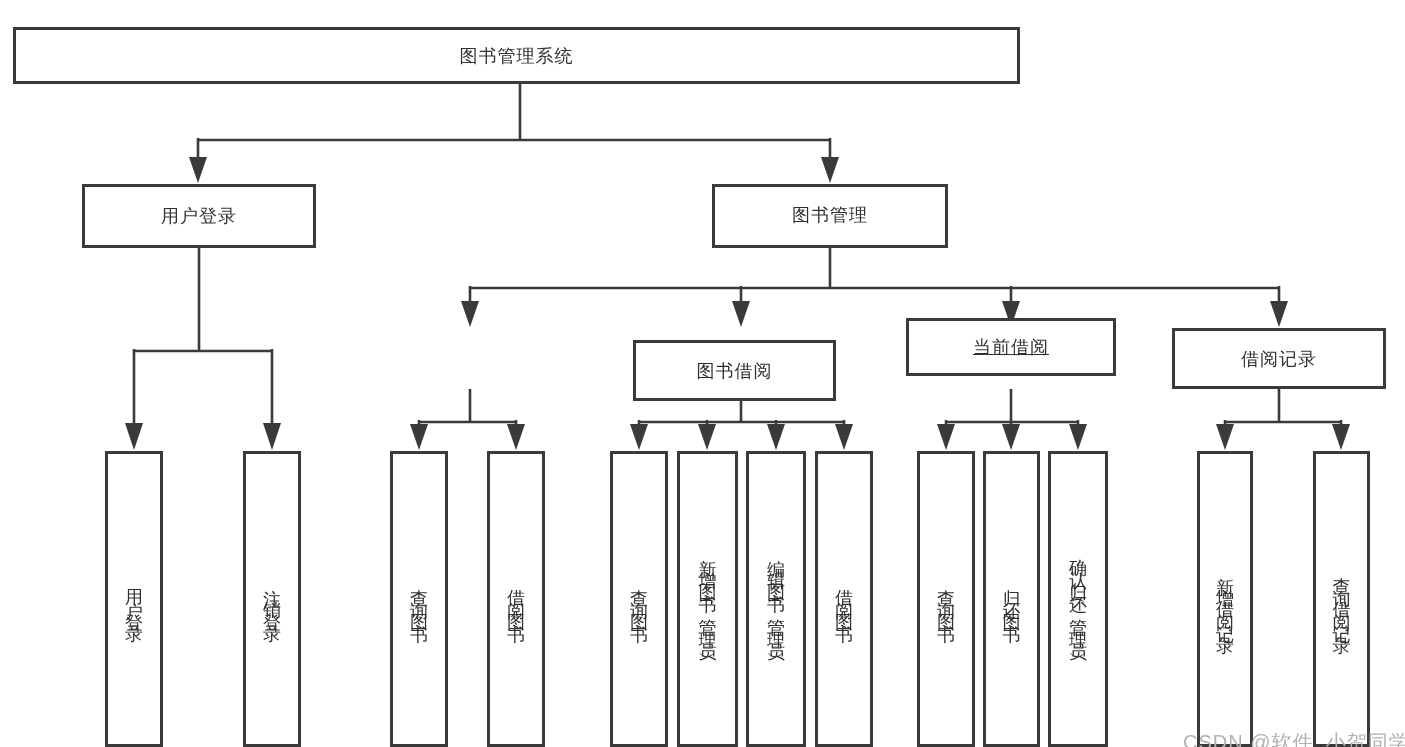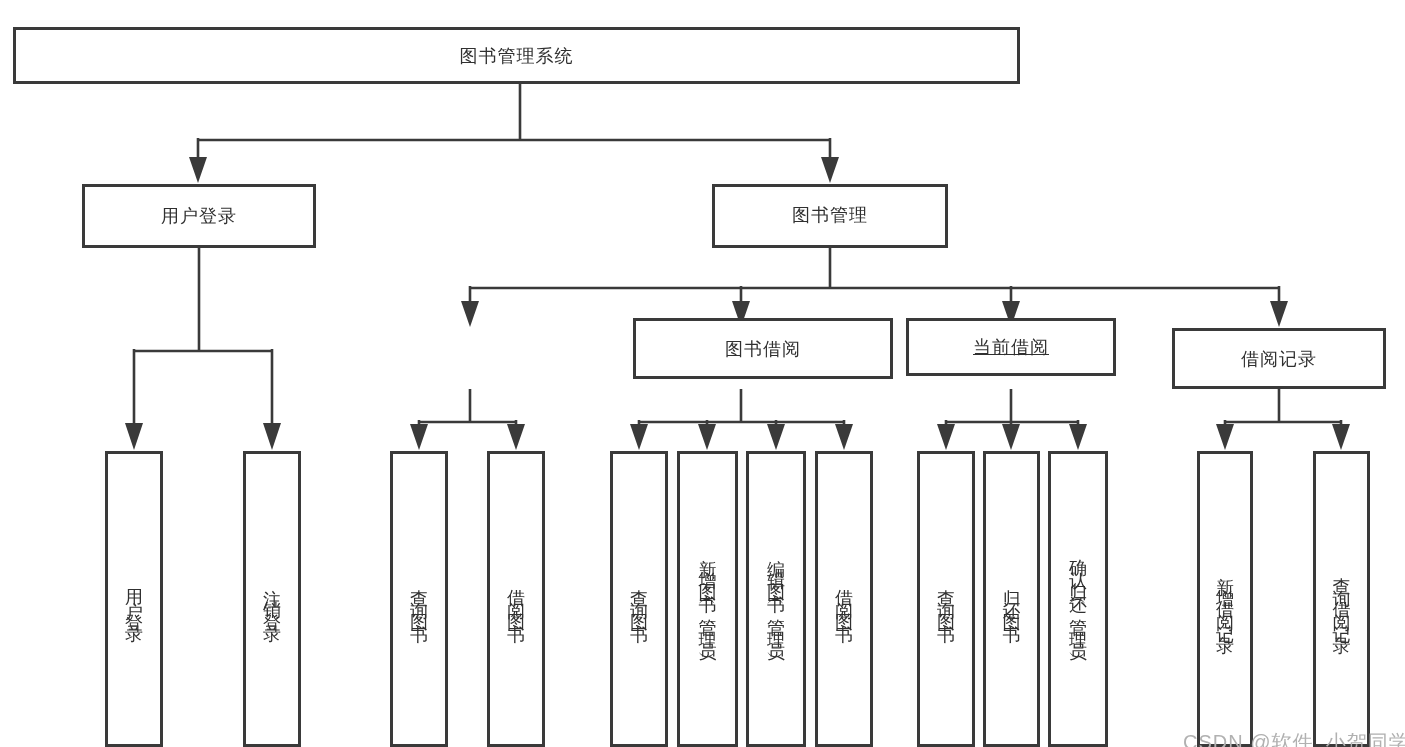--- a/index.html
+++ b/index.html
@@ -108,21 +108,21 @@
   </svg>
 
   <div class="box hbox" style="left:13px; top:13px; width:1007px; height:57px;">图书管理系统</div>
 
   <div class="box hbox" style="left:82px; top:170px; width:234px; height:64px;">用户登录</div>
   <div class="box hbox" style="left:712px; top:170px; width:236px; height:64px;font-family:Liberation Mono, monospace;">图书管理</div>
 
   <div class="box vbox" style="left:105px; top:437px; width:58px; height:296px;">用户登录</div>
   <div class="box vbox" style="left:243px; top:437px; width:58px; height:296px;">注销登录</div>
 
-  <div class="box hbox" style="left:633px; top:304px; width:260px; height:61px;">图书借阅</div>
+  <div class="box hbox" style="left:633px; top:326px; width:203px; height:61px;">图书借阅</div>
   <div class="box hbox" style="left:906px; top:304px; width:210px; height:58px;text-decoration:underline;">当前借阅</div>
   <div class="box hbox" style="left:1172px; top:314px; width:214px; height:61px;">借阅记录</div>
 
   <div class="box vbox" style="left:390px; top:437px; width:58px; height:296px;">查询图书</div>
   <div class="box vbox" style="left:487px; top:437px; width:58px; height:296px;">借阅图书</div>
 
   <div class="box vbox" style="left:610px; top:437px; width:58px; height:296px;">查询图书</div>
   <div class="box vbox" style="left:677px; top:437px; width:61px; height:296px;">新增图书（管理员）</div>
   <div class="box vbox" style="left:746px; top:437px; width:60px; height:296px;">编辑图书（管理员）</div>
   <div class="box vbox" style="left:815px; top:437px; width:58px; height:296px;">借阅图书</div>

